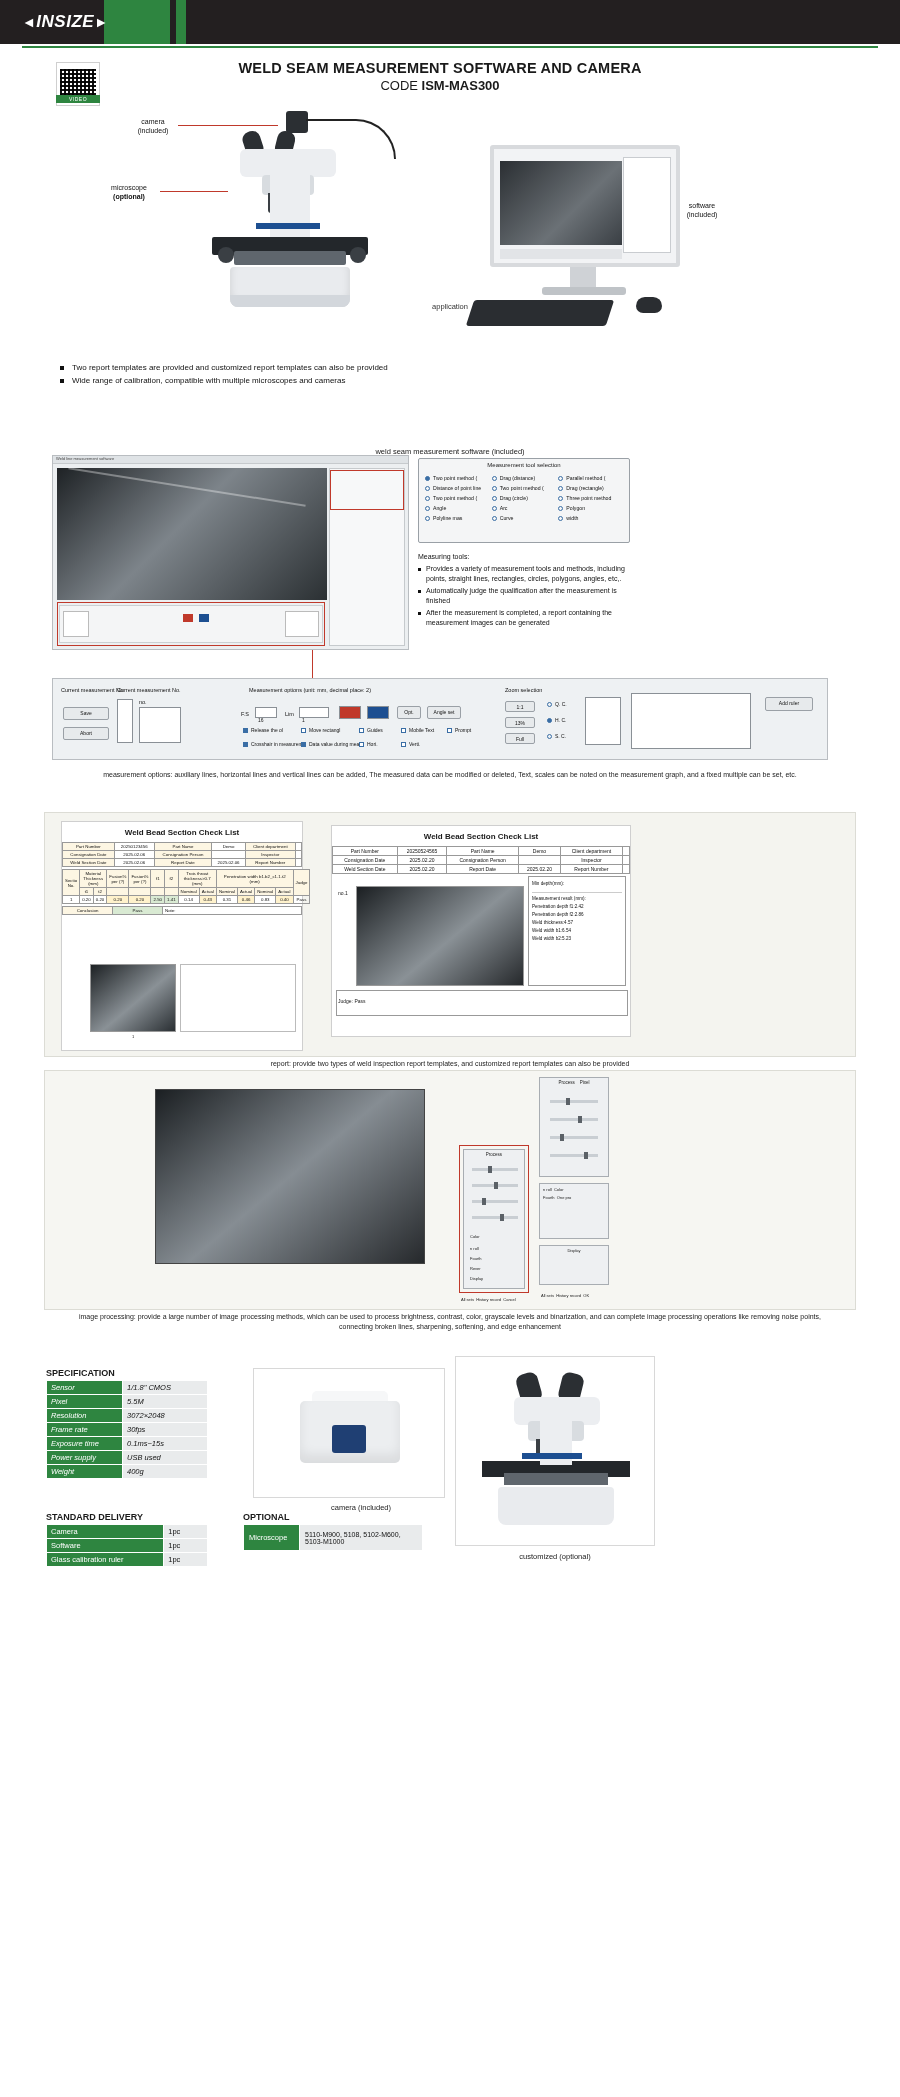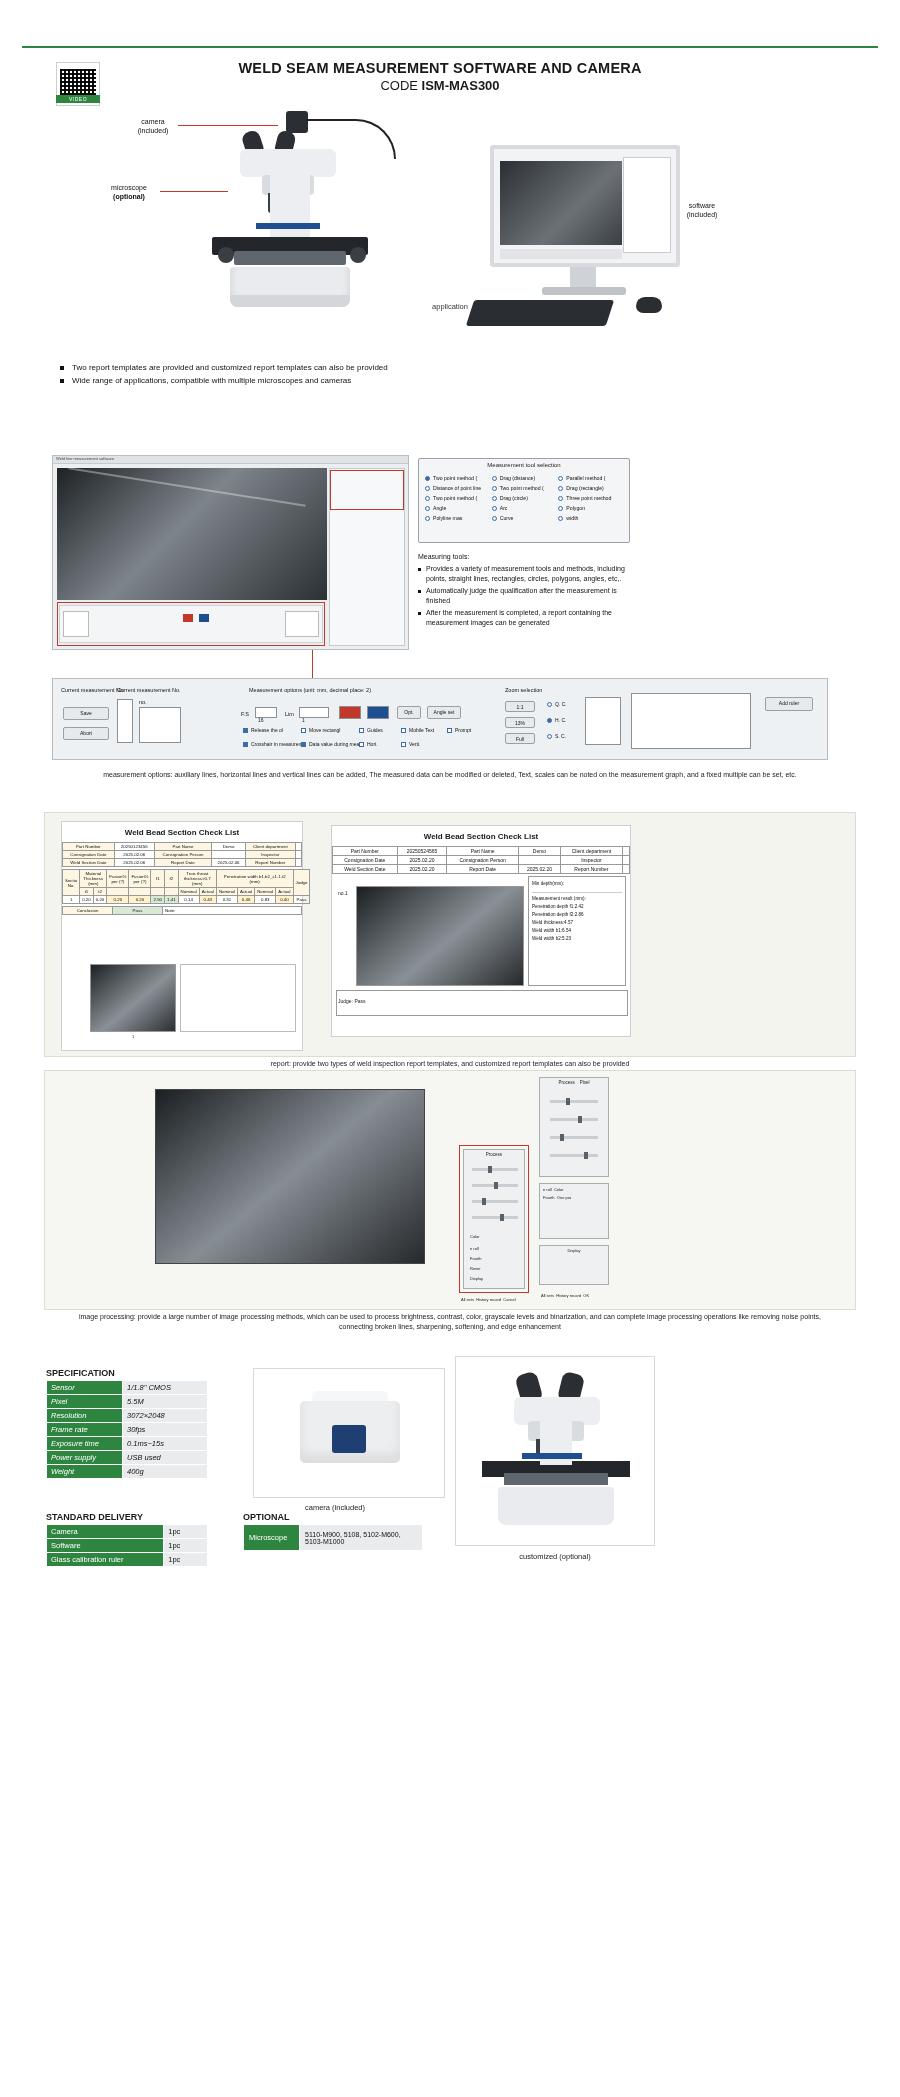--- a/index.html
+++ b/index.html
@@ -178,21 +178,21 @@
   .spec-title { position:absolute; left:46px; top:1368px; font-size:9px; font-weight:bold; }
   table.spec { position:absolute; left:46px; top:1380px; width:162px; border-collapse:collapse; font-size:7.5px; }
   table.spec td { border:1px solid #ffffff; padding:2px 4px; height:14px;font-style:italic; }
   table.spec td.k { background:#2e8540; color:#ffffff; width:76px; font-weight:normal; }
   table.spec td.v { background:#e9ebec; color:#111; }
 
   .cam-card { position:absolute; left:253px; top:1368px; width:192px; height:130px; background:#ffffff; border:1px solid #d8d8d8; }
   .cam-body { position:absolute; left:46px; top:32px; width:100px; height:62px; background:#eceef0; border-radius:5px; box-shadow:inset 0 -8px 12px rgba(0,0,0,0.08); }
   .cam-top { position:absolute; left:58px; top:22px; width:76px; height:20px; background:#f6f7f8; border-radius:5px 5px 0 0; }
   .cam-lens { position:absolute; left:78px; top:56px; width:34px; height:28px; background:#1f3f73; border-radius:3px; }
-  .cam-caption { position:absolute; left:239px; top:1503px; width:192px; text-align:center; font-size:7.5px; color:#222; }
+  .cam-caption { position:absolute; left:265px; top:1503px; width:192px; text-align:center; font-size:7.5px; color:#222; }
 
   .ms-card { position:absolute; left:455px; top:1356px; width:200px; height:190px; background:#ffffff; border:1px solid #d8d8d8; }
   .ms-caption { position:absolute; left:455px; top:1552px; width:200px; text-align:center; font-size:7.5px; color:#222; }
 
   
   .del-title { position:absolute; left:46px; top:1512px; font-size:9px; font-weight:bold; }
   table.del { position:absolute; left:46px; top:1524px; width:162px; border-collapse:collapse; font-size:7.5px; }
   table.del td { border:1px solid #ffffff; padding:2px 4px; height:13px; }
   table.del td.k { background:#2e8540; color:#ffffff; width:118px; }
   table.del td.v { background:#e9ebec; color:#111; width:44px; }
@@ -201,20 +201,27 @@
   table.opt { position:absolute; left:243px; top:1524px; width:180px; border-collapse:collapse; font-size:7.5px; }
   table.opt td { border:1px solid #ffffff; padding:3px 5px; height:26px; vertical-align:middle; }
   table.opt td.k { background:#2e8540; color:#ffffff; width:56px; }
   table.opt td.v { background:#e9ebec; color:#111; font-size:7px; }
 </style>
 </head>
 <body>
 
 <div class="page">
 
+  <div class="topband">
+    <div class="greenblock"></div>
+    <div class="greenblock2"></div>
+    <div class="logo">
+      <span class="arrowl">◄</span><span>INSIZE</span><span class="arrowr">►</span>
+    </div>
+  </div>
   <div class="greenline"></div>
 
   <div class="qr">
       <div class="qr-inner"></div>
     </div>
   <div class="qr-label">VIDEO</div>
 
   <div class="title">WELD SEAM MEASUREMENT SOFTWARE AND CAMERA</div>
   <div class="subtitle">
     <span class="code">CODE </span><span>ISM-MAS300</span>
@@ -270,24 +277,25 @@
       <div class="foot"></div>
     </div>
     <div class="keyboard"></div>
     <div class="mouse"></div>
   </div>
   <div class="hero-caption">application</div>
 
   <div class="bullets">
     <ul>
       <li>Two report templates are provided and customized report templates can also be provided</li>
-      <li>Wide range of applications, compatible with multiple microscopes and cameras</li>
+      <li>Wide range of calibration, compatible with multiple microscopes and cameras</li>
     </ul>
   </div>
 
+  <div class="sw-title">weld seam measurement software (included)</div>
 
   <div class="sw-box">
     <div class="titlebar">Weld line measurement software</div>
     <div class="img"></div>
     <div class="rpanel"></div>
     <div class="redbox1"></div>
     <div class="botbar"></div>
     <div class="redbox2"></div>
     <div class="sw-chip" style="left:130px; top:158px; background:#c0392b;"></div>
     <div class="sw-chip" style="left:146px; top:158px; background:#1d4f91;"></div>

